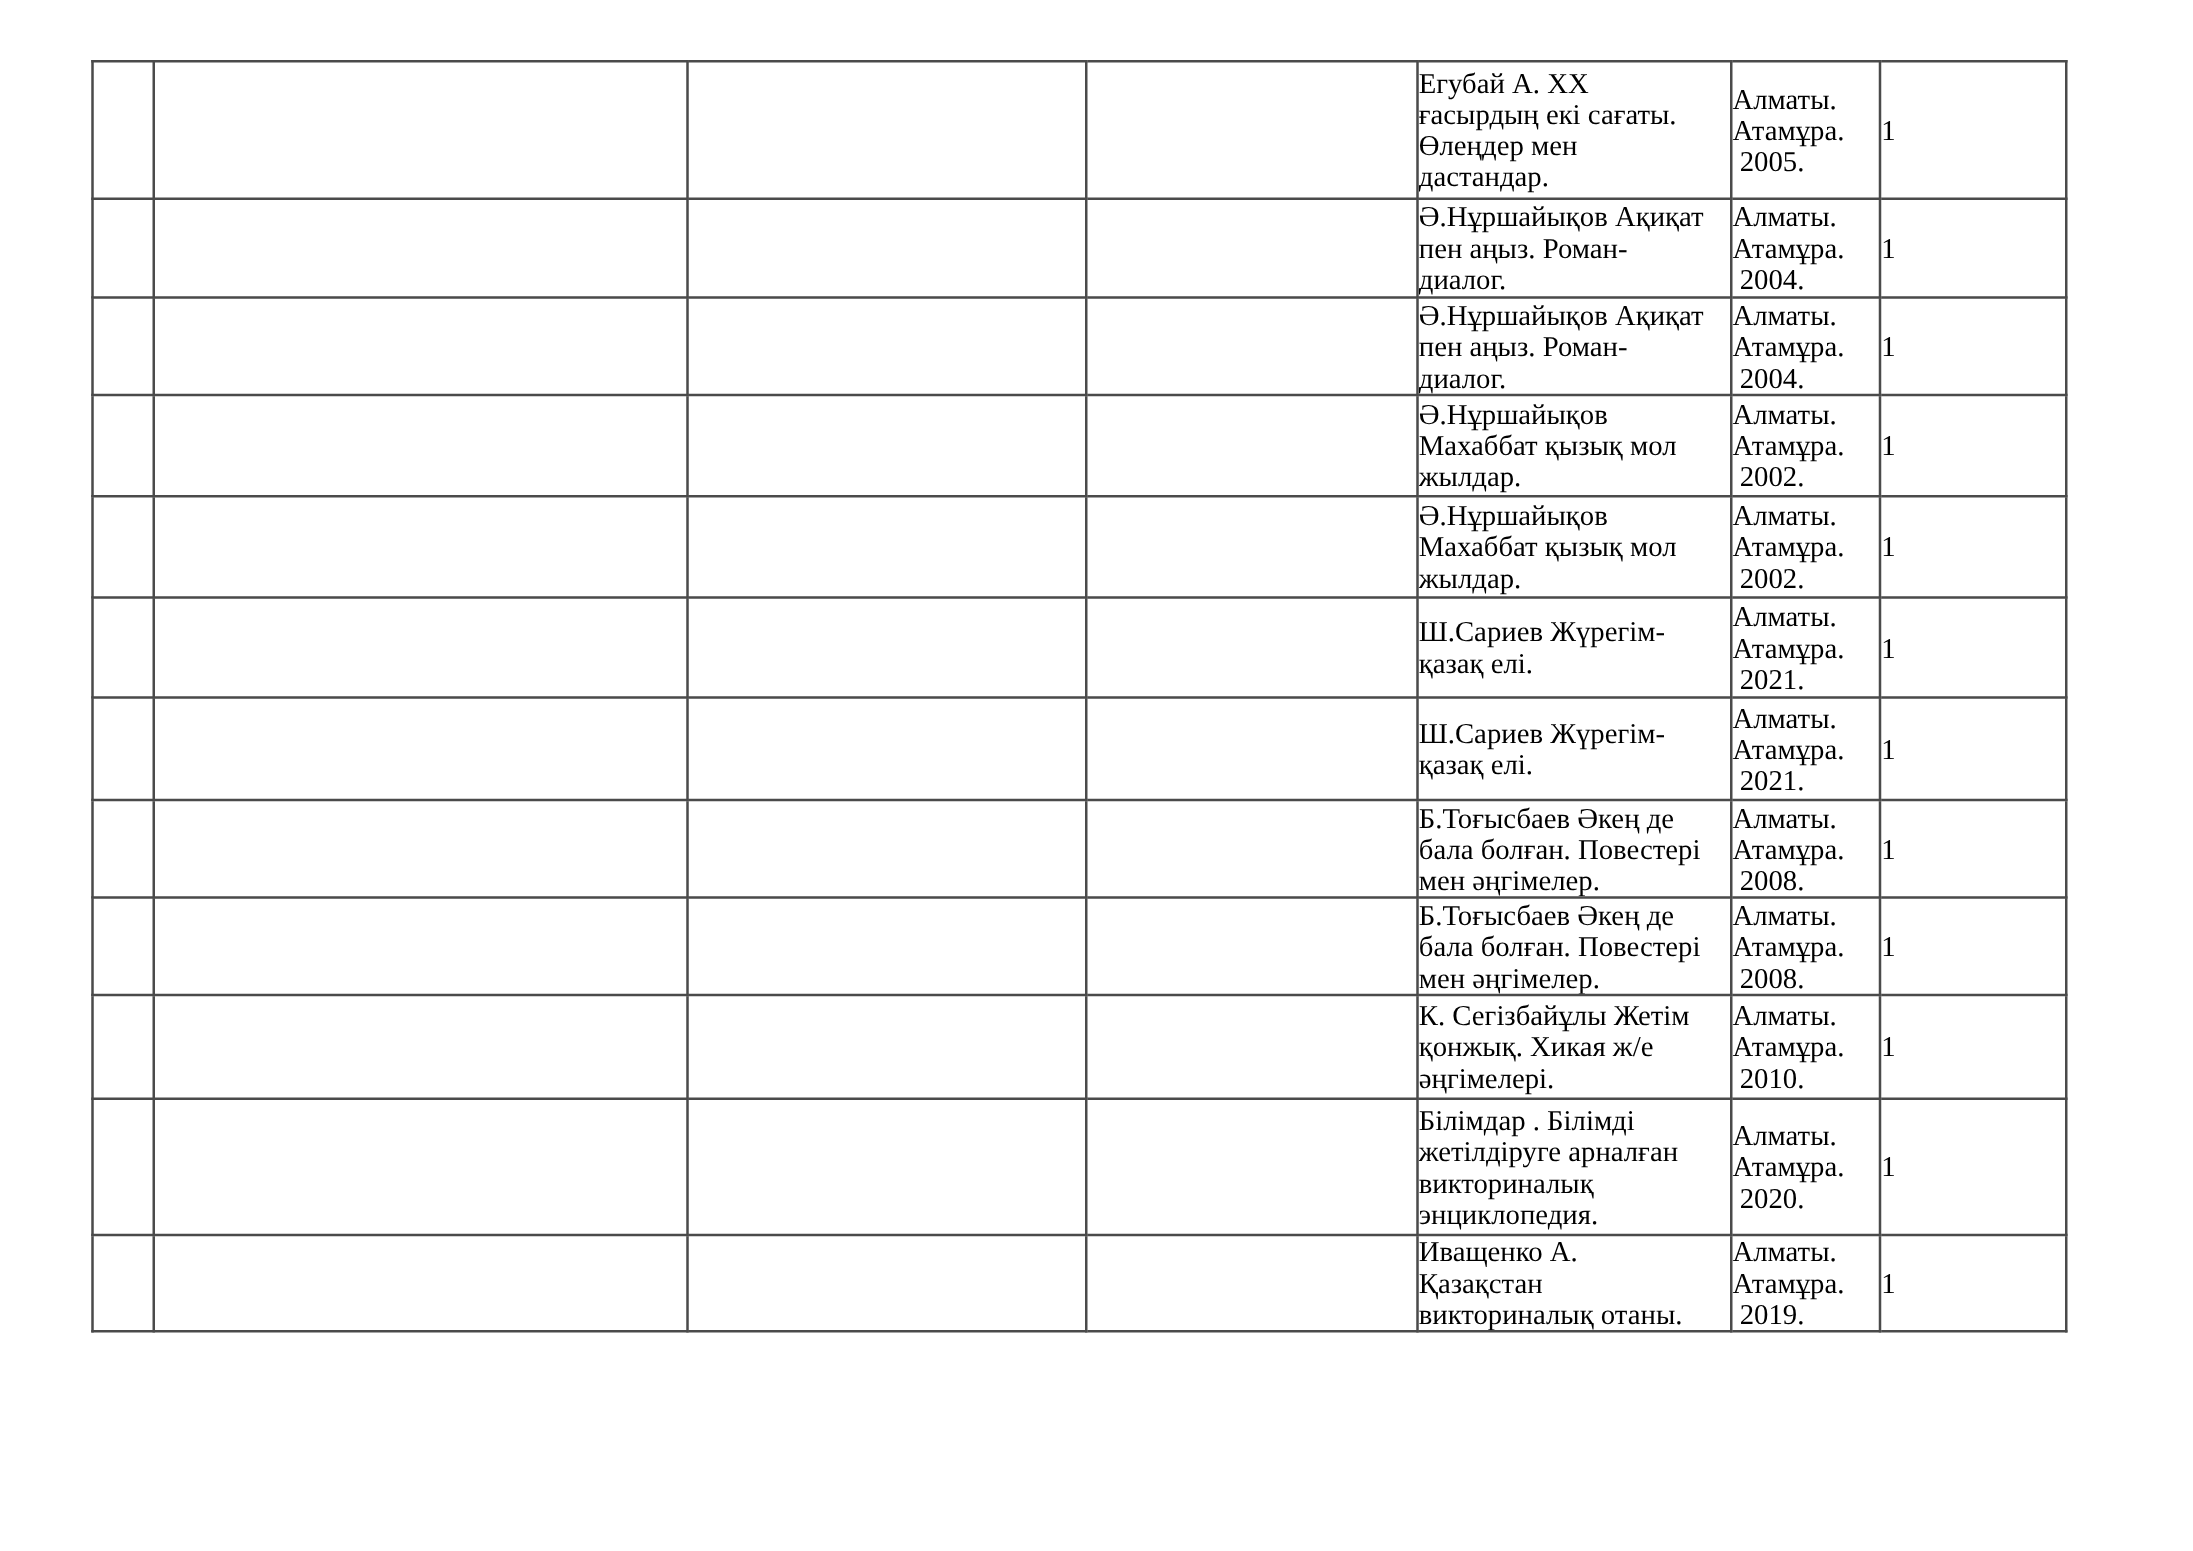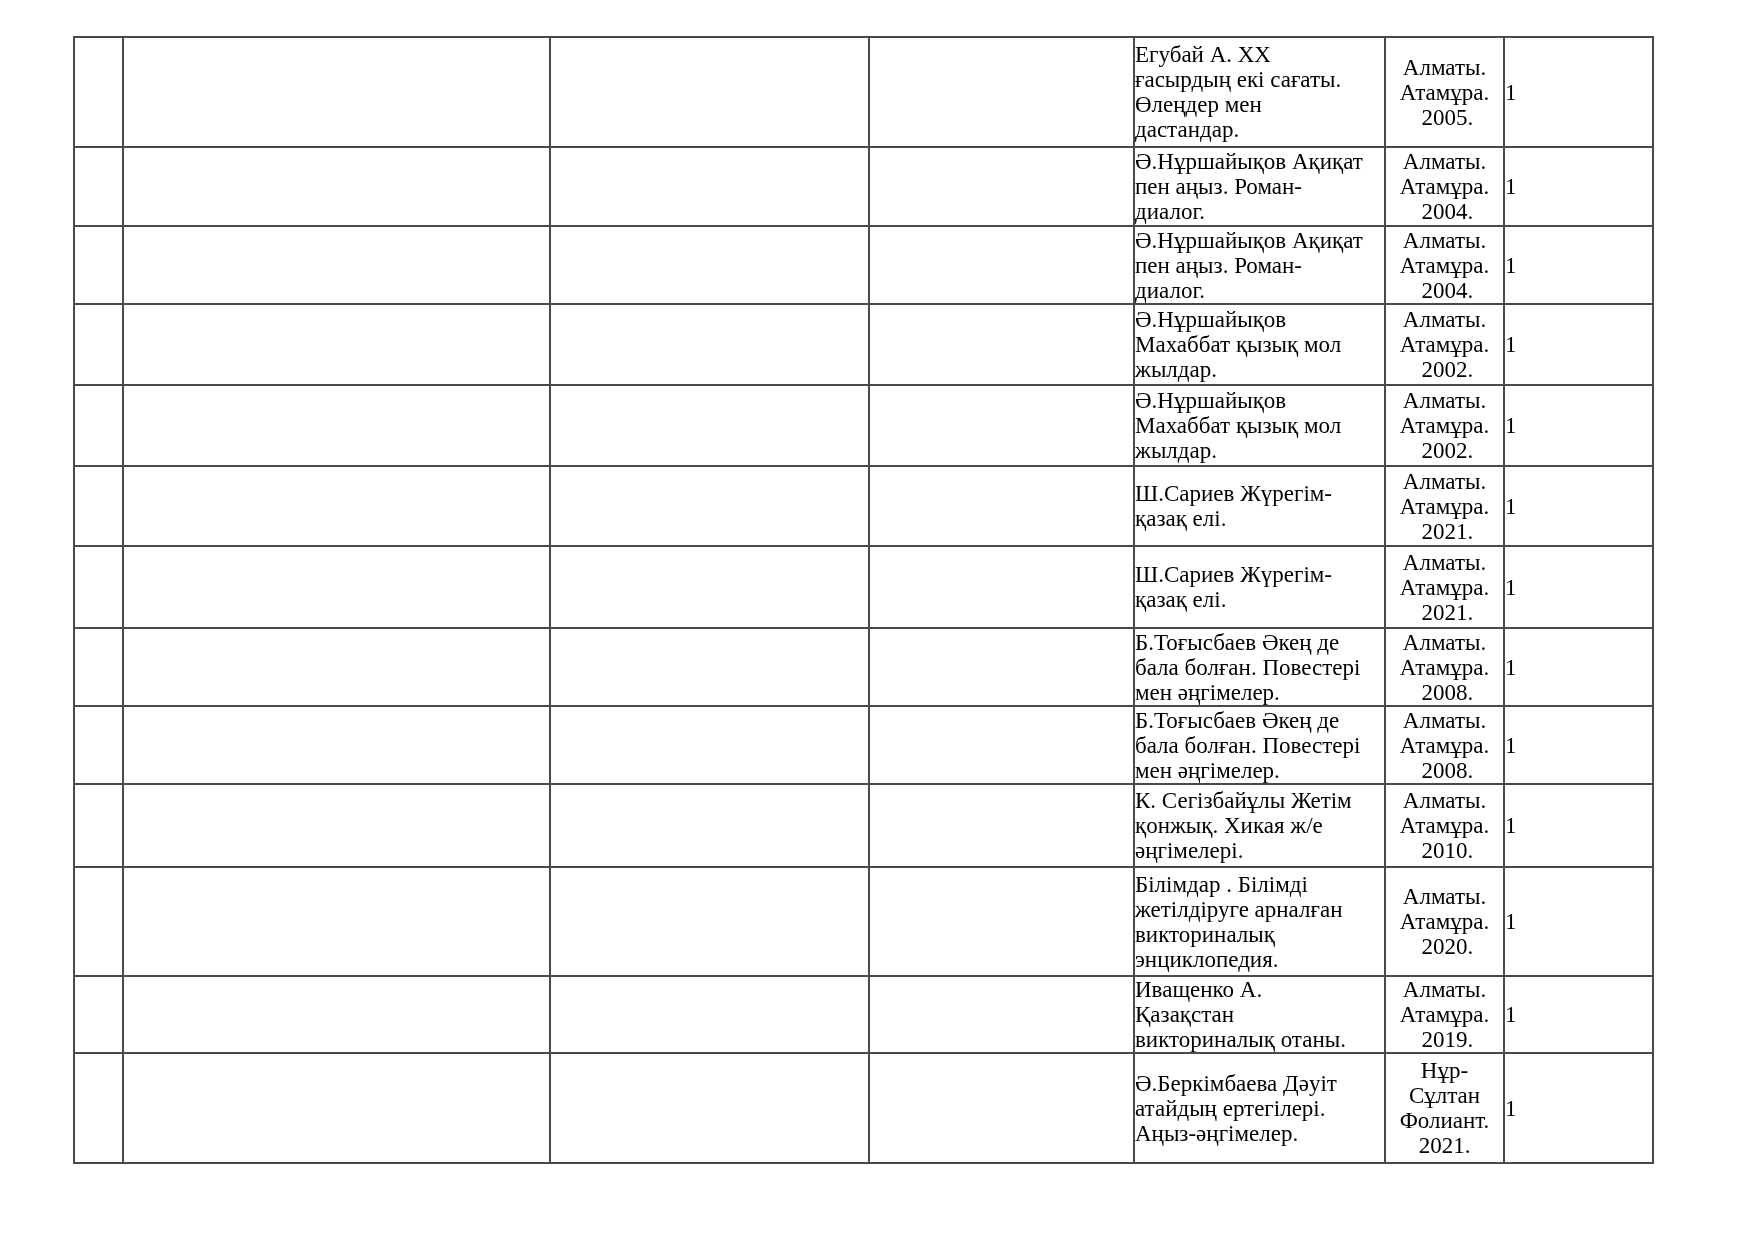--- a/index.html
+++ b/index.html
@@ -12,21 +12,21 @@
     width: 1754px;
     height: 1241px;
     background: #ffffff;
     overflow: hidden;
     font-family: "Liberation Serif", "DejaVu Serif", serif;
     color: #000000;
   }
   table.book-table {
     position: absolute;
     left: 73px;
-    top: 36px;
+    top: 48px;
     border-collapse: collapse;
     table-layout: fixed;
   }
   table.book-table td {
     border: 2px solid #4a4a4a;
     padding: 0;
     font-size: 23px;
     line-height: 25px;
     vertical-align: middle;
     overflow: hidden;
@@ -36,21 +36,20 @@
   }
   td.cell-title {
     padding: 2px 6px 2px 12px;
     white-space: pre-wrap;
     vertical-align: middle;
   }
   td.cell-publisher {
     padding: 2px 2px 2px 10px;
     white-space: pre-wrap;
     vertical-align: middle;
-    text-align: center;
   }
   td.cell-count {
     padding: 5px 6px 2px 14px;
     vertical-align: top;
   }
 </style>
 </head>
 <body>
 
 <div class="page">
@@ -214,29 +213,15 @@
           <td class="cell-empty"></td>
           <td class="cell-empty"></td>
           <td class="cell-title">Иващенко А.
 Қазақстан
 викториналық отаны.</td>
           <td class="cell-publisher">Алматы.
 Атамұра.
  2019.</td>
           <td class="cell-count">1</td>
         </tr>
-        <tr style="height: 110px;">
-          <td class="cell-empty"></td>
-          <td class="cell-empty"></td>
-          <td class="cell-empty"></td>
-          <td class="cell-empty"></td>
-          <td class="cell-title">Ә.Беркімбаева Дәуіт
-атайдың ертегілері.
-Аңыз-әңгімелер.</td>
-          <td class="cell-publisher">Нұр-
-Сұлтан
-Фолиант.
-2021.</td>
-          <td class="cell-count">1</td>
-        </tr>
       </tbody>
   </table>
 </div>
 
 </body></html>

